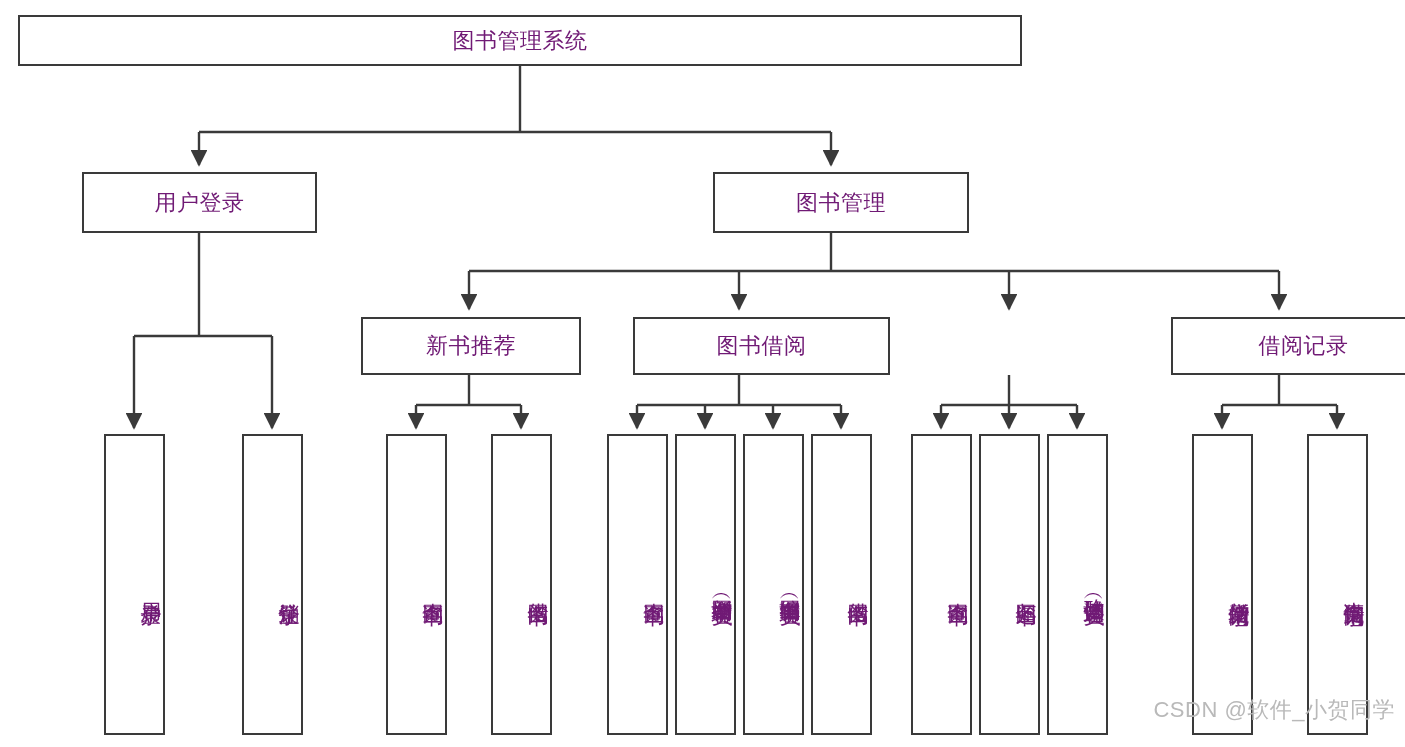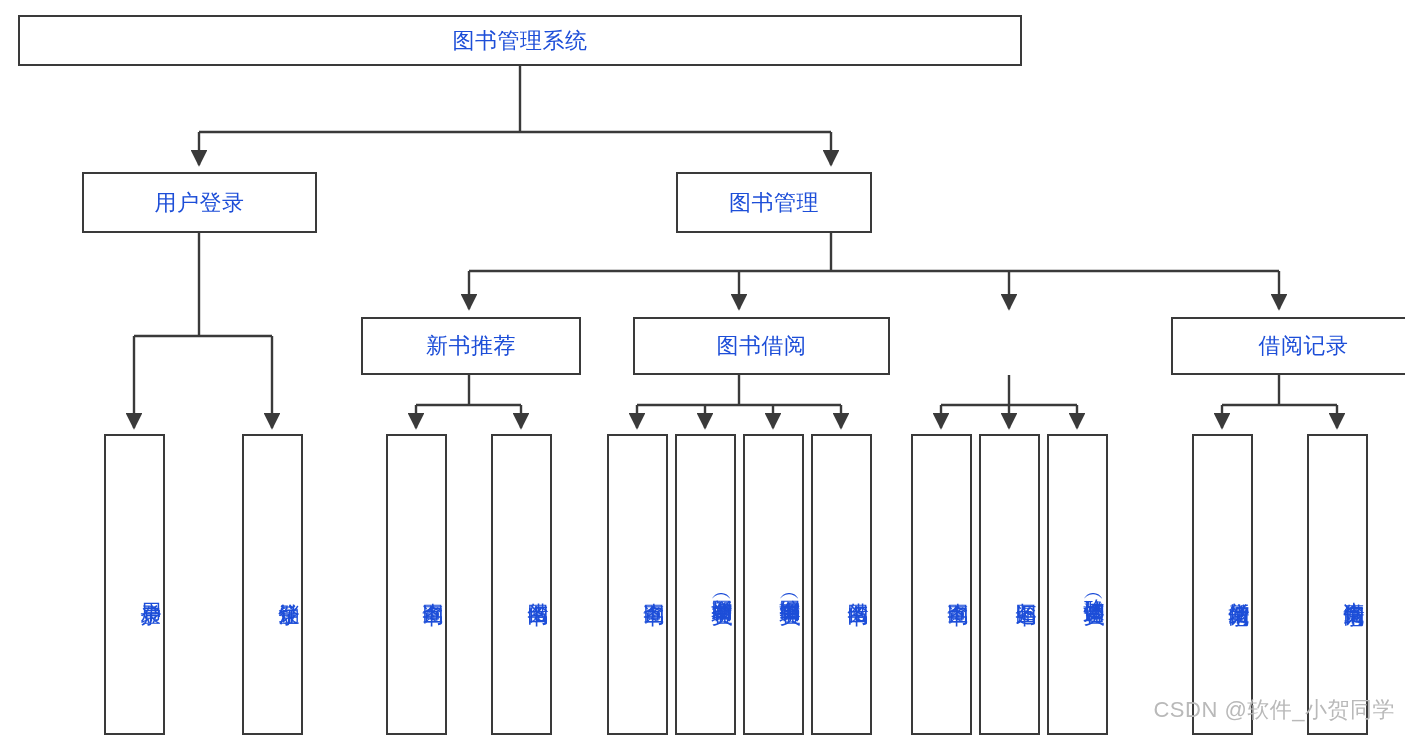--- a/index.html
+++ b/index.html
@@ -26,21 +26,21 @@
     pointer-events: none;
   }
   .node {
     position: absolute;
     box-sizing: border-box;
     border: 2px solid #3a3a3a;
     background: #ffffff;
     display: flex;
     align-items: center;
     justify-content: center;
-    color: #1d4ed8;
+    color: #701a75;
     line-height: 1.18;
     text-align: center;
   }
   .node.horizontal {
     font-size: 22px;
     letter-spacing: 0.5px;
   }
   .node.vertical {
     writing-mode: vertical-rl;
     text-orientation: upright;
@@ -120,21 +120,21 @@
       <path d="M 1222 405 L 1222 428" marker-end="url(#arrow)"></path>
       <path d="M 1337 405 L 1337 428" marker-end="url(#arrow)"></path>
 
     </g>
   </svg>
 
   <div class="node horizontal node-root" style="left:18px; top:15px; width:1004px; height:51px;">图书管理系统</div>
 
   <div class="node horizontal" style="left:82px; top:172px; width:235px; height:61px;">用户登录</div>
 
-  <div class="node horizontal" style="left:676px; top:172px; width:196px; height:61px;text-align:center;">图书管理</div>
+  <div class="node horizontal" style="left:713px; top:172px; width:256px; height:61px;text-align:center;">图书管理</div>
 
   <div class="node horizontal" style="left:361px; top:317px; width:220px; height:58px;">新书推荐</div>
 
   <div class="node horizontal" style="left:633px; top:317px; width:257px; height:58px;">图书借阅</div>
 
 
   <div class="node horizontal" style="left:1171px; top:317px; width:265px; height:58px;">借阅记录</div>
 
   <div class="node vertical" style="left:104px; top:434px; width:61px; height:301px;">用户登录</div>
 

